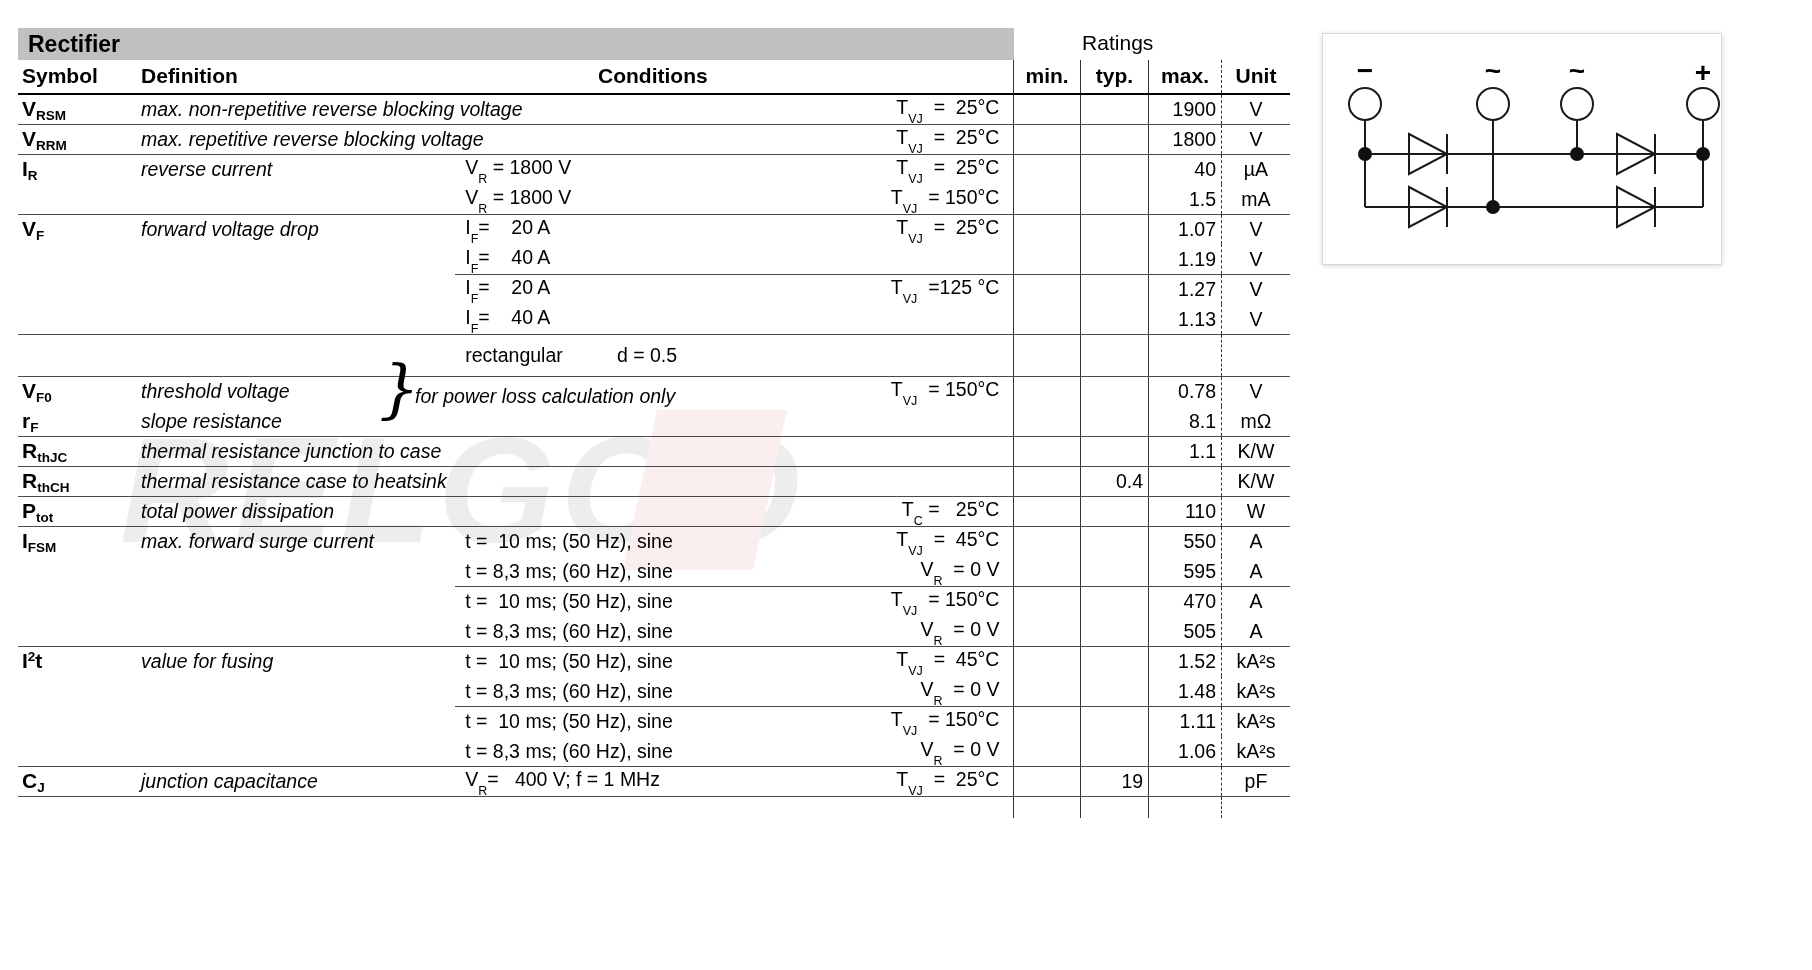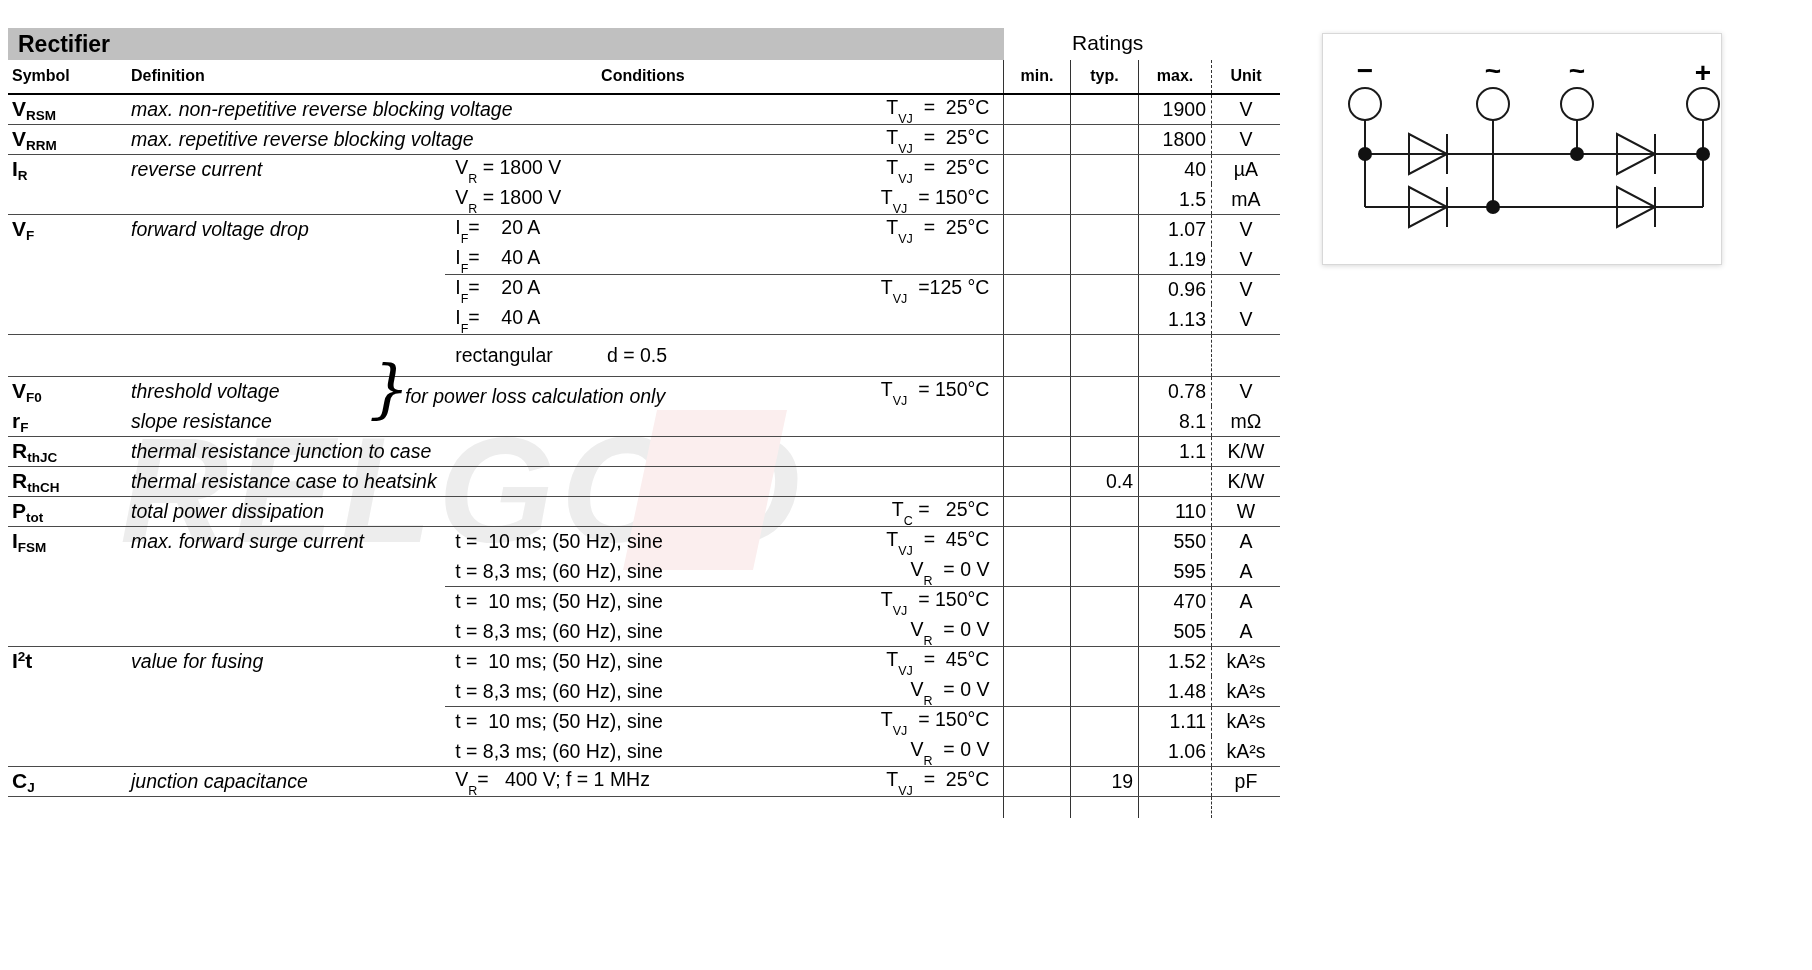--- a/index.html
+++ b/index.html
@@ -34,21 +34,21 @@
     position: absolute;
     left: 520px; top: 20px;
     width: 130px; height: 160px;
     background: #fbeeee;
     transform: skewX(-12deg);
   }
 
   
   .tablewrap {
     position: absolute;
-    left: 8px; top: 28px;
+    left: 18px; top: 28px;
     width: 1272px;
     z-index: 2;
   }
   table.spec {
     border-collapse: collapse;
     width: 1272px;
     table-layout: fixed;
     font-size: 19.5px;
     color: #000;
   }
@@ -79,21 +79,21 @@
   .band-blank { background: #ffffff; }
   .ratings-cell {
     text-align: center;
     font-size: 21px;
     vertical-align: bottom;
     padding-bottom: 2px !important;
     margin-top: 40px;
   }
   .hdr {
     font-weight: bold;
-    font-size: 16px;
+    font-size: 21px;
     height: 34px;
   }
   .hdr-sym { padding-left: 4px !important; }
   .hdr-def { padding-left: 6px !important; }
   .hdr-cond { text-align: center; }
   .hdr-c { text-align: center; }
 
   
   .bb-thick { border-bottom: 2.6px solid #000; }
   .bb-thin  { border-bottom: 1.3px solid #4a4a4a; }
@@ -280,21 +280,21 @@
         <td class="unit bb-sub bl-dash">V</td>
       </tr>
 
       <tr style="height:30px">
         <td class="sym"></td>
         <td class="defn"></td>
         <td class="cond">I<sub>F</sub><span style="white-space:pre">=    20 A</span></td>
         <td class="cond2">T<sub>VJ</sub>&nbsp; <span>=125 °C</span></td>
         <td class="num bl-thin"></td>
         <td class="num bl-thin"></td>
-        <td class="num bl-thin">0.96</td>
+        <td class="num bl-thin">1.27</td>
         <td class="unit bl-dash">V</td>
       </tr>
 
       <tr style="height:30px">
         <td class="sym bb-thin"></td>
         <td class="defn bb-thin"></td>
         <td class="cond bb-thin">I<sub>F</sub><span style="white-space:pre">=    40 A</span></td>
         <td class="cond2 bb-thin"></td>
         <td class="num bb-thin bl-thin"></td>
         <td class="num bb-thin bl-thin"></td>

